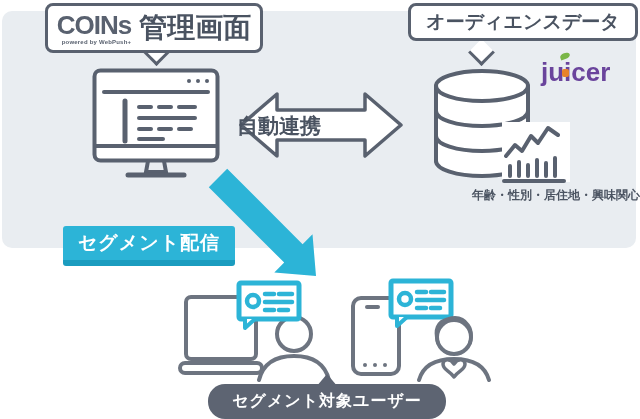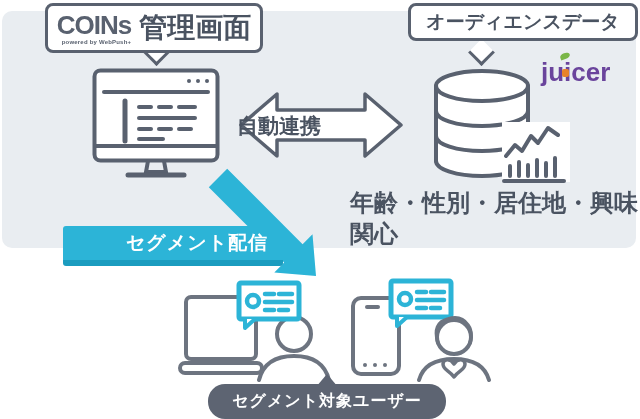--- a/index.html
+++ b/index.html
@@ -36,27 +36,27 @@
   .juicer{left:541px;top:59px;width:100px;height:34px;line-height:1;}
   .juicer-text{font-size:26px;font-weight:800;color:var(--juicer-purple);letter-spacing:0px;}
   .juicer-leaf{left:19px;top:-6px;width:10px;height:6px;background:#7ab648;border-radius:60% 60% 60% 0;transform:rotate(-20deg);}
   .juicer-drop{left:21px;top:10px;width:7px;height:8px;background:#e8832a;border-radius:2px;}
 
   
   .sync-arrow-svg{left:237px;top:88px;}
   .sync-arrow-label{left:237px;top:112px;width:168px;text-align:left;font-size:21px;font-weight:700;color:var(--text-dark);}
 
   
-  .analysis-caption{left:350px;top:188px;width:290px;text-align:left;font-size:24px;line-height:1.28;font-weight:700;color:var(--text-dark);}
+  .analysis-caption{left:350px;top:188px;width:290px;text-align:right;font-size:12px;line-height:1.28;font-weight:700;color:var(--text-dark);}
 
   .segment-badge{
     left:63px;top:226px;width:172px;height:34px;background:var(--teal);
     border-bottom:6px solid var(--teal-dark);border-radius:3px;
     display:flex;align-items:center;justify-content:center;
-    color:#fff;font-size:19px;font-weight:700;letter-spacing:1px;padding-left:48px;
+    color:#fff;font-size:19px;font-weight:700;letter-spacing:1px;
   }
 
   .target-pill{
     left:208px;top:384px;width:238px;height:35px;background:var(--pill-bg);border-radius:17px;
     display:flex;align-items:center;justify-content:center;
     color:#fff;font-size:16px;font-weight:700;letter-spacing:1px;
   }
   .target-pill-tail{
     left:316px;top:374px;width:0;height:0;
     border-left:11px solid transparent;border-right:11px solid transparent;

